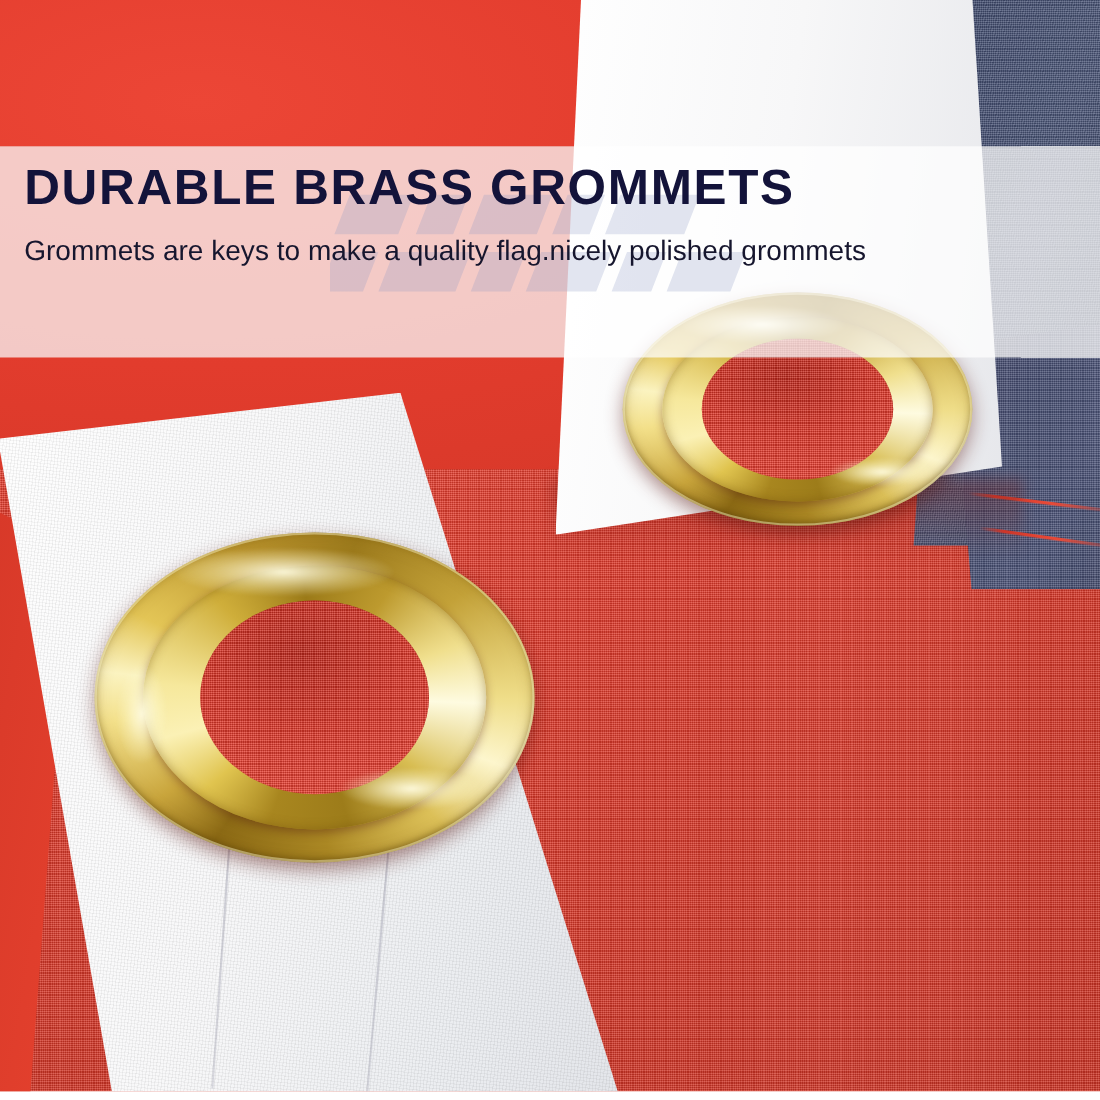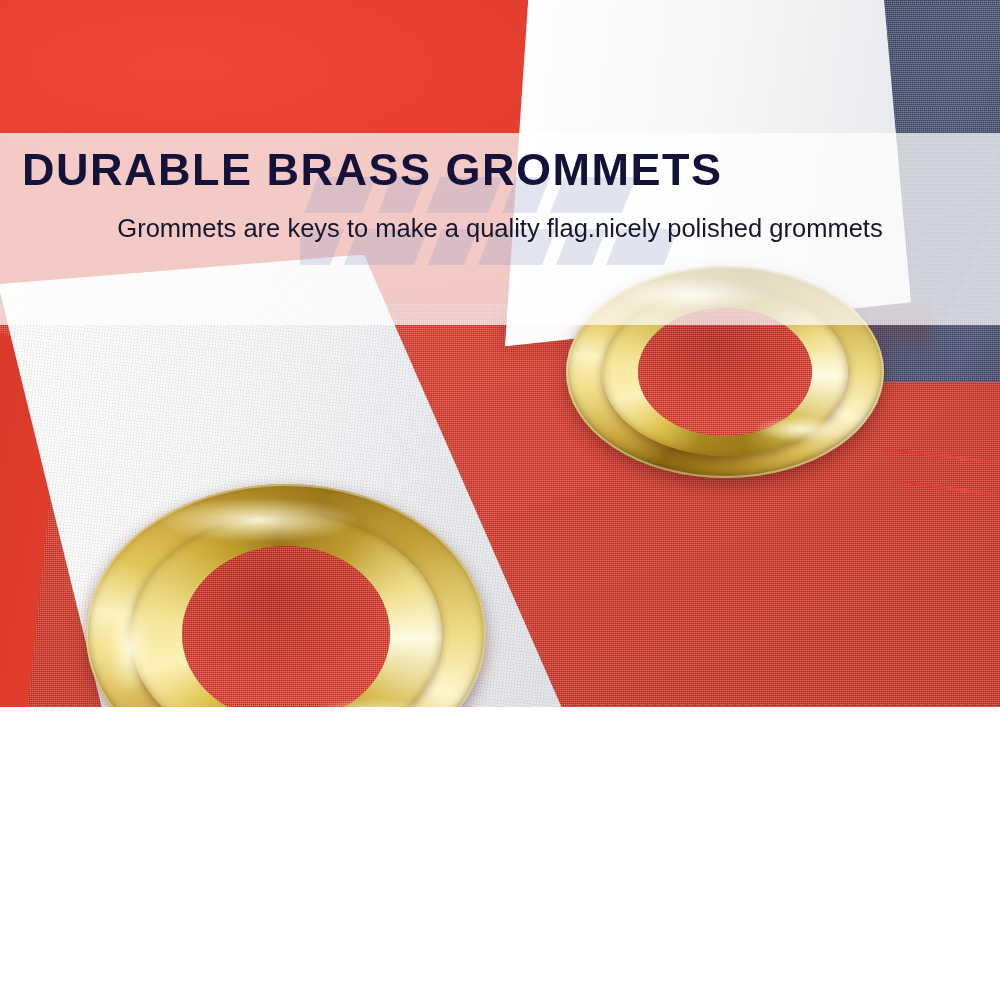--- a/index.html
+++ b/index.html
@@ -1,21 +1,21 @@
 <!DOCTYPE html>
 <html><head>
 <meta charset="utf-8">
 <style>
   * { margin:0; padding:0; box-sizing:border-box; }
   html,body { width:1000px; height:1000px; overflow:hidden; background:#fff; }
   body { font-family:"Liberation Sans", sans-serif; }
 
   #stage {
     position:relative;
-    width:1000px; height:707px;
+    width:1000px; height:992px;
     overflow:hidden;
     background:#e23c2d;
   }
 
   
   .photo { position:absolute; inset:0; overflow:hidden; }
 
   
   .weave {
     position:absolute; inset:0;
@@ -226,21 +226,20 @@
     transform:scaleX(1.0);
     transform-origin:left center;
   }
   #body1, #body2 {
     font-family:"Liberation Sans", sans-serif;
     font-weight:normal;
     font-size:25.5px;
     line-height:1;
     color:#16162e;
     white-space:nowrap;
-    text-align:center;
   }
   #body1 { margin-top:24px; }
   #body2 { margin-top:31px; }
 </style>
 </head>
 <body>
 
 <div id="stage">
 
   <div class="photo">

